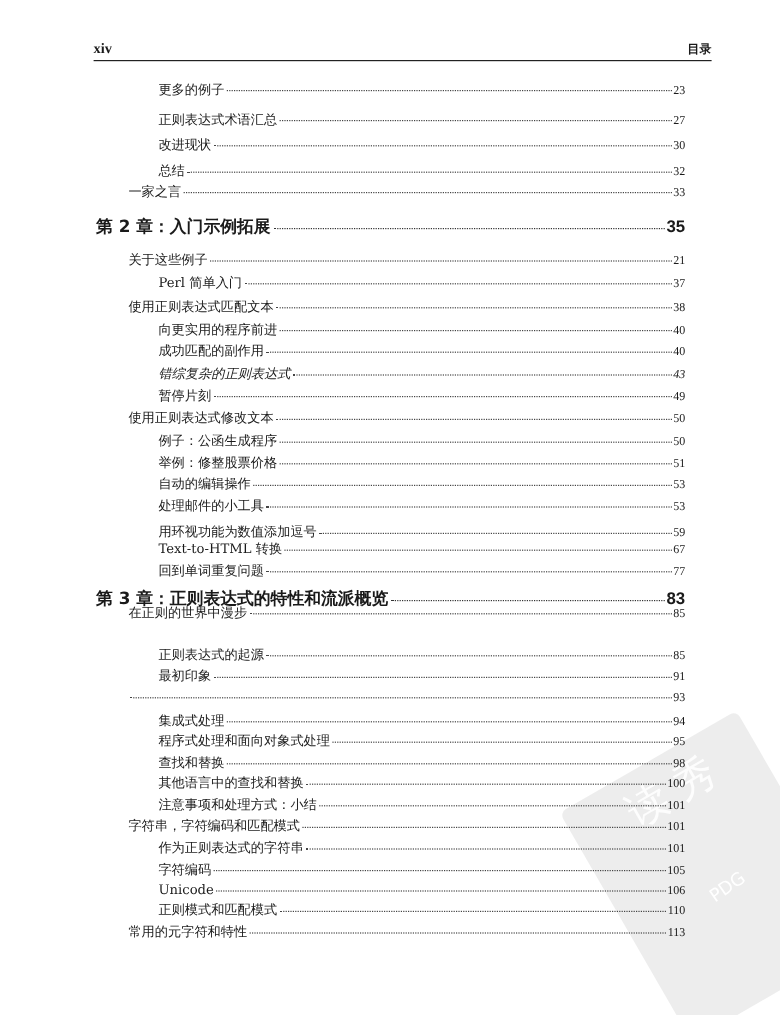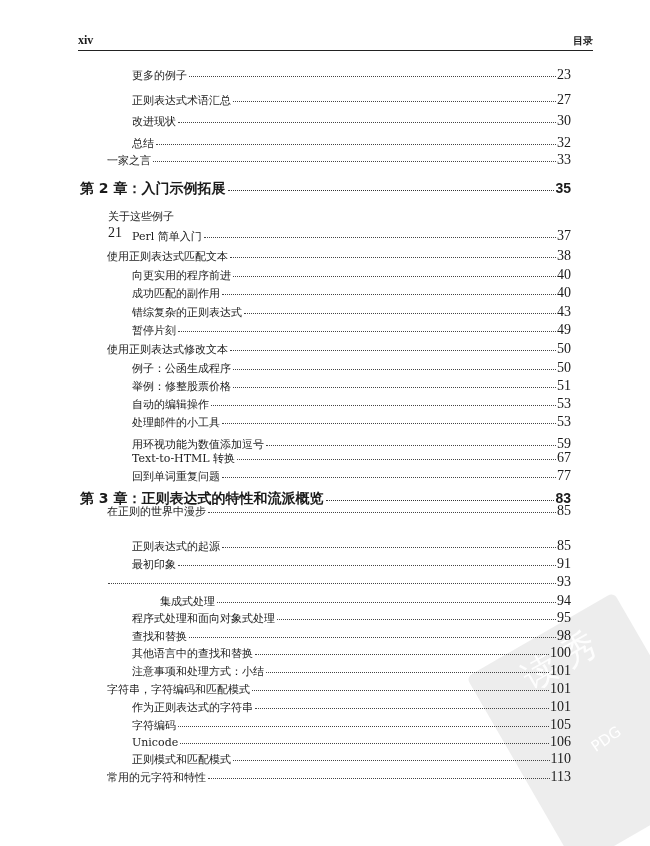--- a/index.html
+++ b/index.html
@@ -22,21 +22,21 @@
   .toc { position: absolute; left: 0; top: 0; width: 650px; }
   .row {
     position: absolute; display: flex; align-items: baseline; right: 79px;
     font-size: 11px; line-height: 14px; white-space: nowrap;
   }
   .row .label { flex: 0 0 auto; padding-right: 1px; }
   .row .leader {
     flex: 1 1 auto; height: 1px; margin: 0 1px;
     border-bottom: 1px dotted #444; transform: translateY(-2px);
   }
-  .row .pg { flex: 0 0 auto; text-align: right; font-family: "Liberation Serif", serif; font-size: 14px; }
+  .row .pg { flex: 0 0 auto; text-align: right; font-family: "Liberation Serif", serif; font-size: 10px; }
   .row.chapter { font-size: 14px; font-weight: bold; font-family: "DejaVu Sans", sans-serif; }
   .row.chapter .pg { font-family: "Liberation Sans", sans-serif; font-size: 14px; font-weight: bold; }
   .row.chapter .leader { border-bottom: 1.5px dotted #333; }
   .watermark {
     position: absolute; left: 510px; top: 620px; width: 170px; height: 220px;
     background: #e9e9e9; opacity: 0.8; transform: rotate(-30deg);
     border-radius: 6px;
   }
   .watermark-text {
     position: absolute; left: 590px; top: 730px; color: #ffffff; font-size: 15px;
@@ -84,21 +84,21 @@
     <div class="row" style="top: 153px; left: 107px;">
       <span class="label">一家之言</span>
       <span class="leader"></span>
       <span class="pg">33</span>
     </div>
     <div class="row chapter" style="top: 181px; left: 80px;">
       <span class="label">第 2 章：入门示例拓展</span>
       <span class="leader"></span>
       <span class="pg">35</span>
     </div>
-    <div class="row" style="top: 210px; left: 107px; flex-direction: column;">
+    <div class="row" style="top: 210px; left: 107px;">
       <span class="label">关于这些例子</span>
       <span class="leader"></span>
       <span class="pg">21</span>
     </div>
     <div class="row" style="top: 229px; left: 132px;">
       <span class="label">Perl 简单入门</span>
       <span class="leader"></span>
       <span class="pg">37</span>
     </div>
     <div class="row" style="top: 249px; left: 107px;">
@@ -109,21 +109,21 @@
     <div class="row" style="top: 268px; left: 132px;">
       <span class="label">向更实用的程序前进</span>
       <span class="leader"></span>
       <span class="pg">40</span>
     </div>
     <div class="row" style="top: 286px; left: 132px;">
       <span class="label">成功匹配的副作用</span>
       <span class="leader"></span>
       <span class="pg">40</span>
     </div>
-    <div class="row" style="top: 305px; left: 132px;">
+    <div class="row" style="top: 305px; left: 132px; font-style: italic;">
       <span class="label">错综复杂的正则表达式</span>
       <span class="leader"></span>
       <span class="pg">43</span>
     </div>
     <div class="row" style="top: 323px; left: 132px;">
       <span class="label">暂停片刻</span>
       <span class="leader"></span>
       <span class="pg">49</span>
     </div>
     <div class="row" style="top: 342px; left: 107px;">
@@ -183,21 +183,21 @@
     </div>
     <div class="row" style="top: 557px; left: 132px;">
       <span class="label">最初印象</span>
       <span class="leader"></span>
       <span class="pg">91</span>
     </div>
     <div class="row" style="top: 575px; left: 107px;">
       <span class="leader"></span>
       <span class="pg">93</span>
     </div>
-    <div class="row" style="top: 594px; left: 132px; margin-left: 28px;">
+    <div class="row" style="top: 594px; left: 132px;">
       <span class="label">集成式处理</span>
       <span class="leader"></span>
       <span class="pg">94</span>
     </div>
     <div class="row" style="top: 611px; left: 132px;">
       <span class="label">程序式处理和面向对象式处理</span>
       <span class="leader"></span>
       <span class="pg">95</span>
     </div>
     <div class="row" style="top: 629px; left: 132px;">

